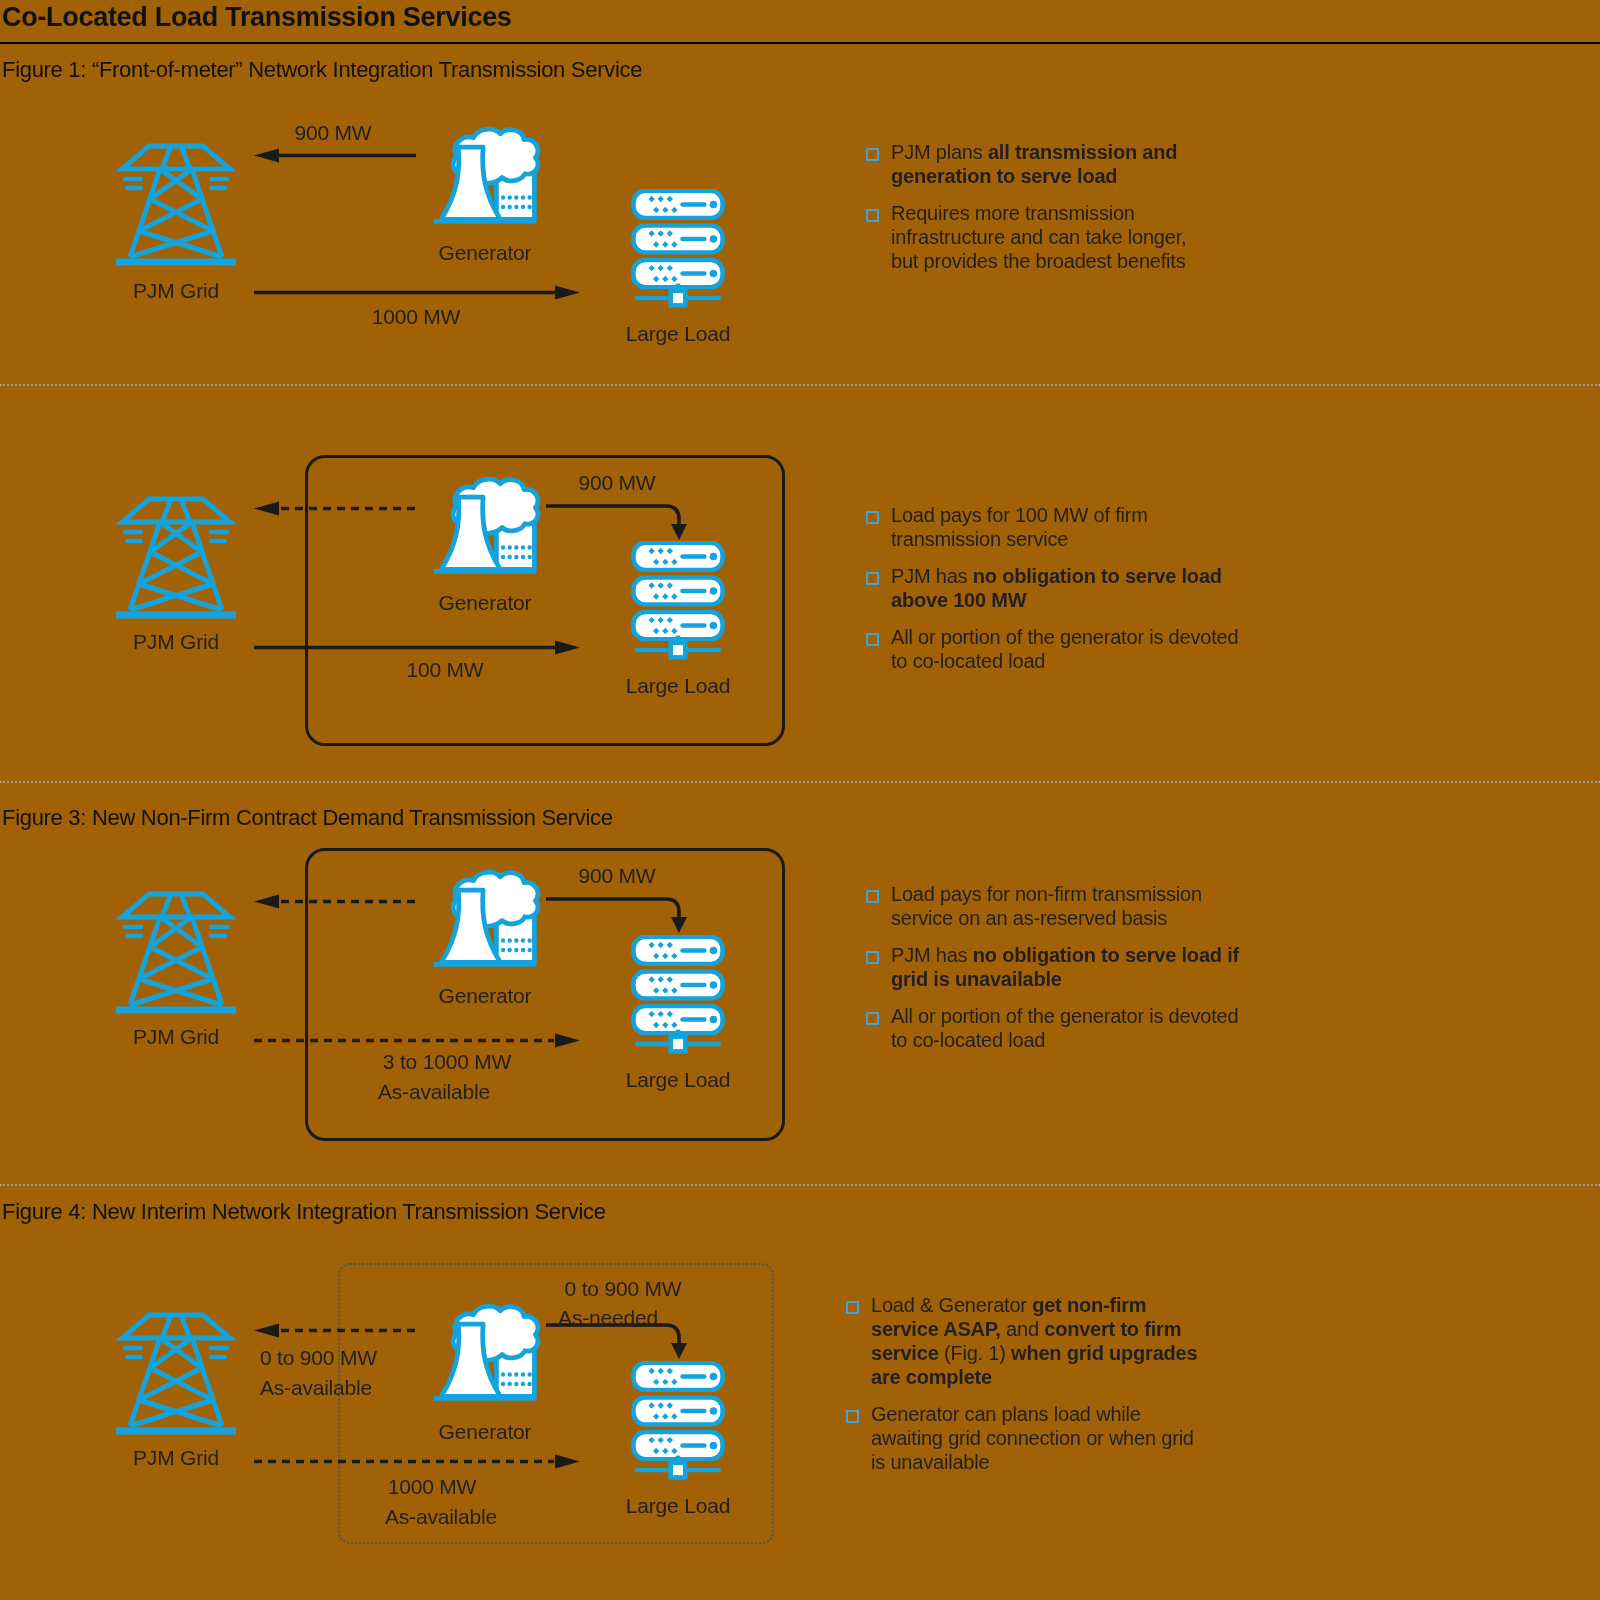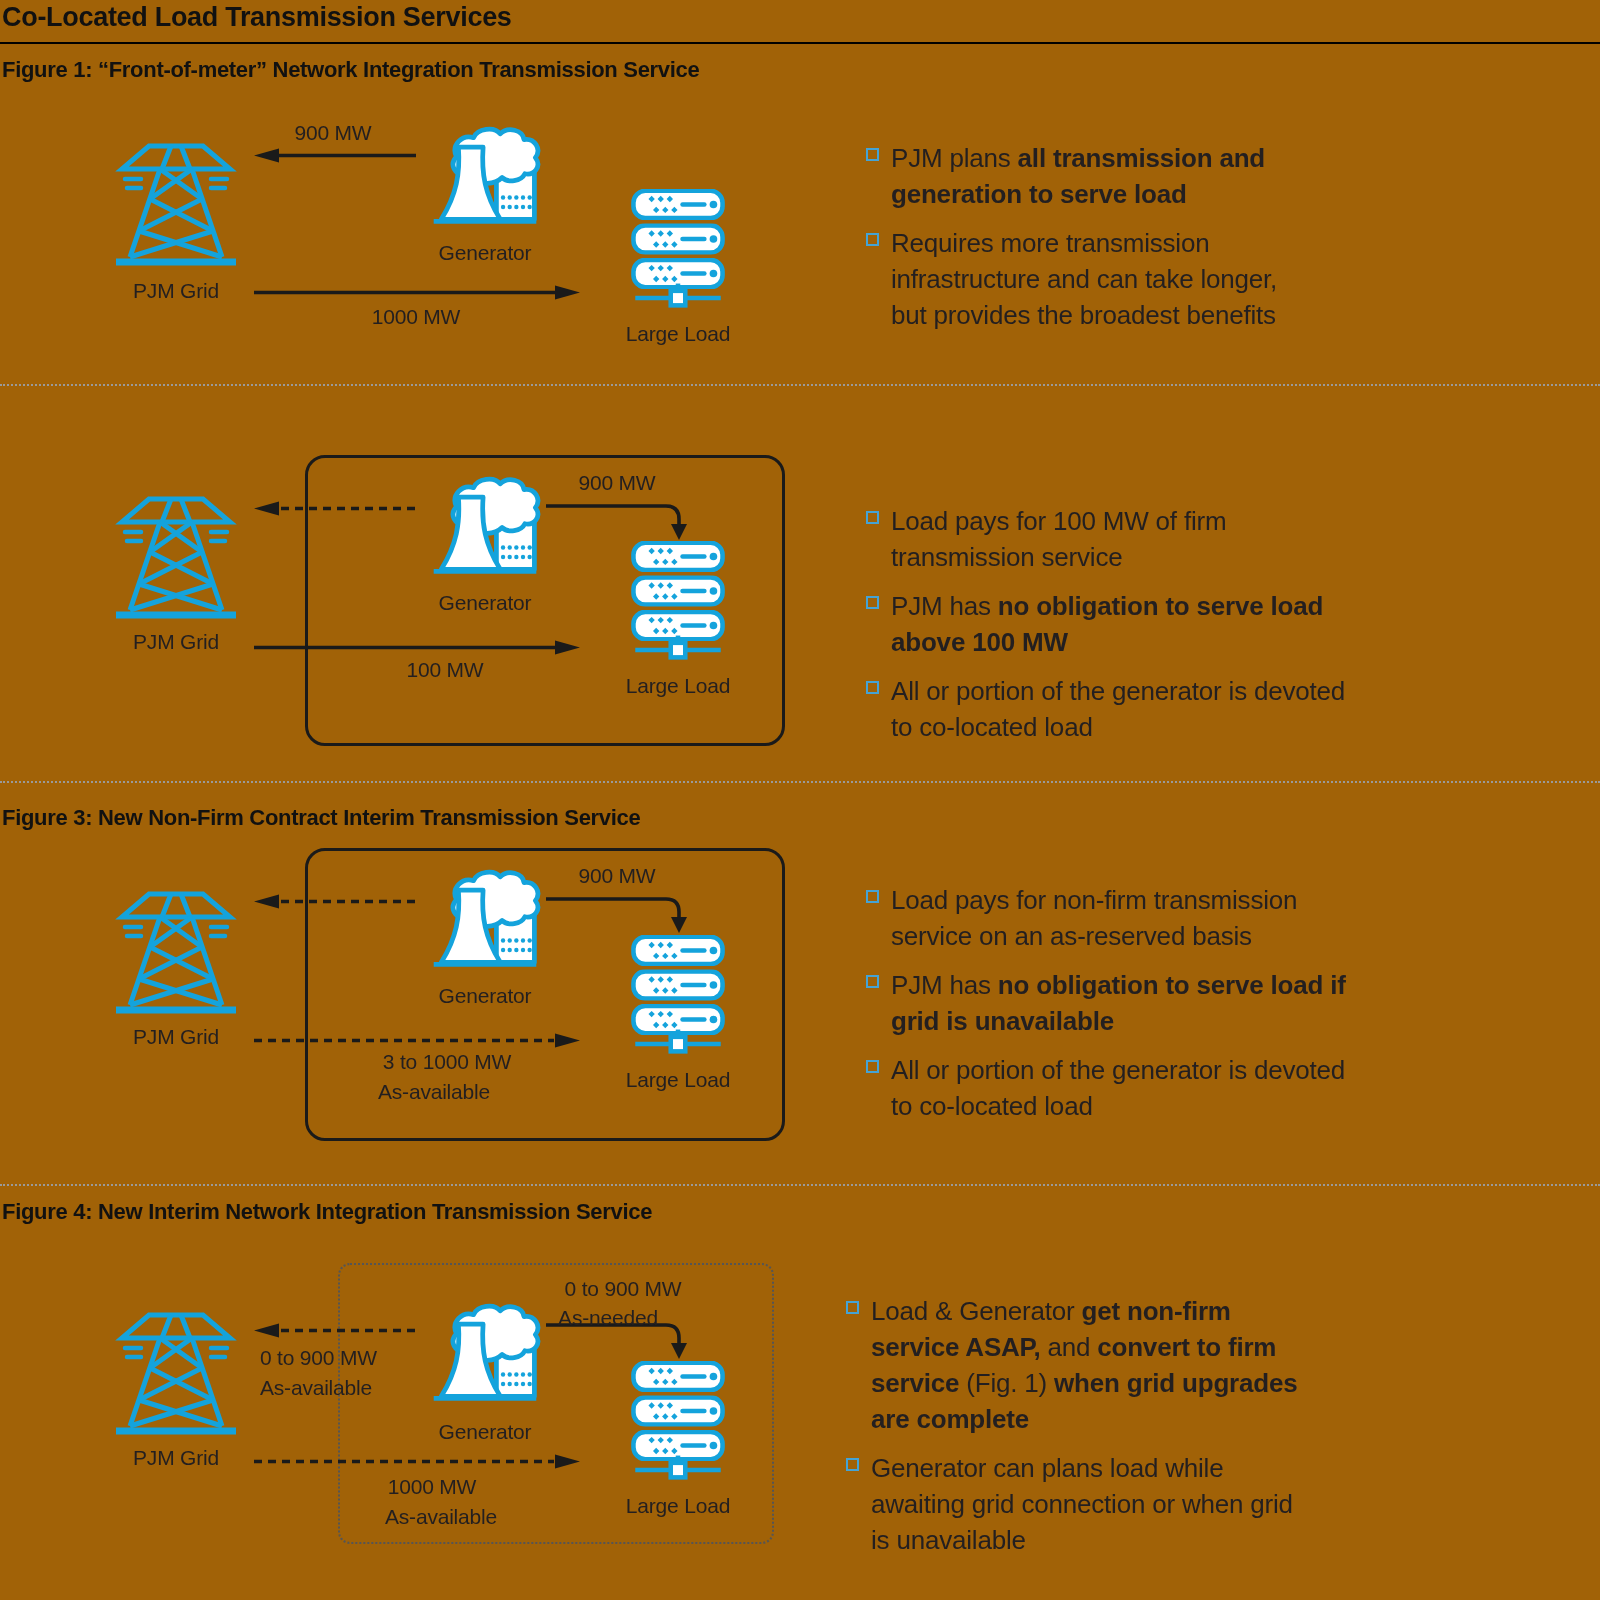--- a/index.html
+++ b/index.html
@@ -1,30 +1,30 @@
 <!DOCTYPE html>
 <html><head>
 <meta charset="utf-8">
 <style>
   html,body{margin:0;padding:0;background:#fff;}
   .page{position:relative;width:1600px;height:1600px;background:#a16207;overflow:hidden;
         font-family:"Liberation Sans",sans-serif;color:#231f20;}
   .abs{position:absolute;}
   .title{position:absolute;left:2px;top:2px;font-size:27px;font-weight:bold;letter-spacing:-0.3px;color:#111;}
   .rule{position:absolute;left:0;top:42px;width:1600px;border-top:2.5px solid #000;}
-  .fig-heading{position:absolute;left:2px;font-size:22px;font-weight:bold;letter-spacing:-0.3px;color:#111;white-space:nowrap;}
+  .fig-heading{position:absolute;left:2px;font-size:22px;font-weight:normal;letter-spacing:-0.3px;color:#111;white-space:nowrap;}
   .divider{position:absolute;left:0;width:1600px;border-top:2px dotted #9a9a9a;}
   .lbl{position:absolute;font-size:21px;letter-spacing:-0.2px;color:#231f20;transform:translateX(-50%);white-space:nowrap;}
   .lbl.la{transform:none;}
   .box{position:absolute;border:3px solid #1a1a1a;border-radius:20px;}
   .box.dotted{border:2px dotted #555;border-radius:12px;}
   .bullets{position:absolute;width:500px;list-style:none;margin:0;padding:0;}
   .bullets li{display:flex;margin-bottom:13px;}
   .bsq{width:9px;height:9px;border:2px solid #44A3D5;margin:8px 12px 0 0;flex-shrink:0;}
-  .btxt{font-size:26px;line-height:36px;letter-spacing:-0.2px;color:#231f20;white-space:pre-line;}
+  .btxt{font-size:20px;line-height:24px;letter-spacing:-0.2px;color:#231f20;white-space:pre-line;}
   .btxt b{font-weight:700;}
   .arrow line,.arrow path{stroke:#1a1a1a;stroke-width:3.6;fill:none;}
   .arrow polygon{fill:#1a1a1a;stroke:none;}
 </style>
 </head>
 <body>
 
 <svg width="0" height="0" style="position:absolute">
   <defs>
     <symbol id="sym-tower" viewBox="0 0 124 126">
@@ -185,21 +185,21 @@
       </li>
       <li>
         <span class="bsq"></span>
         <span class="btxt">All or portion of the generator is devoted
 to co-located load</span>
       </li>
     </ul>
 
   <div class="divider" style="top:781px"></div>
 
-  <div class="fig-heading" style="top:805px">Figure 3: New Non-Firm Contract Interim Transmission Service</div>
+  <div class="fig-heading" style="top:805px">Figure 3: New Non-Firm Contract Demand Transmission Service</div>
 
   <div class="box" style="left:305px;top:848px;width:474px;height:287px"></div>
 
   <svg class="abs" style="left:114px;top:889px" width="124" height="126">
       <use href="#sym-tower"></use>
     </svg>
   <div class="lbl" style="left:176px;top:1025px">PJM Grid</div>
 
   <svg class="abs" style="left:428px;top:869px" width="114" height="105">
       <use href="#sym-gen"></use>

